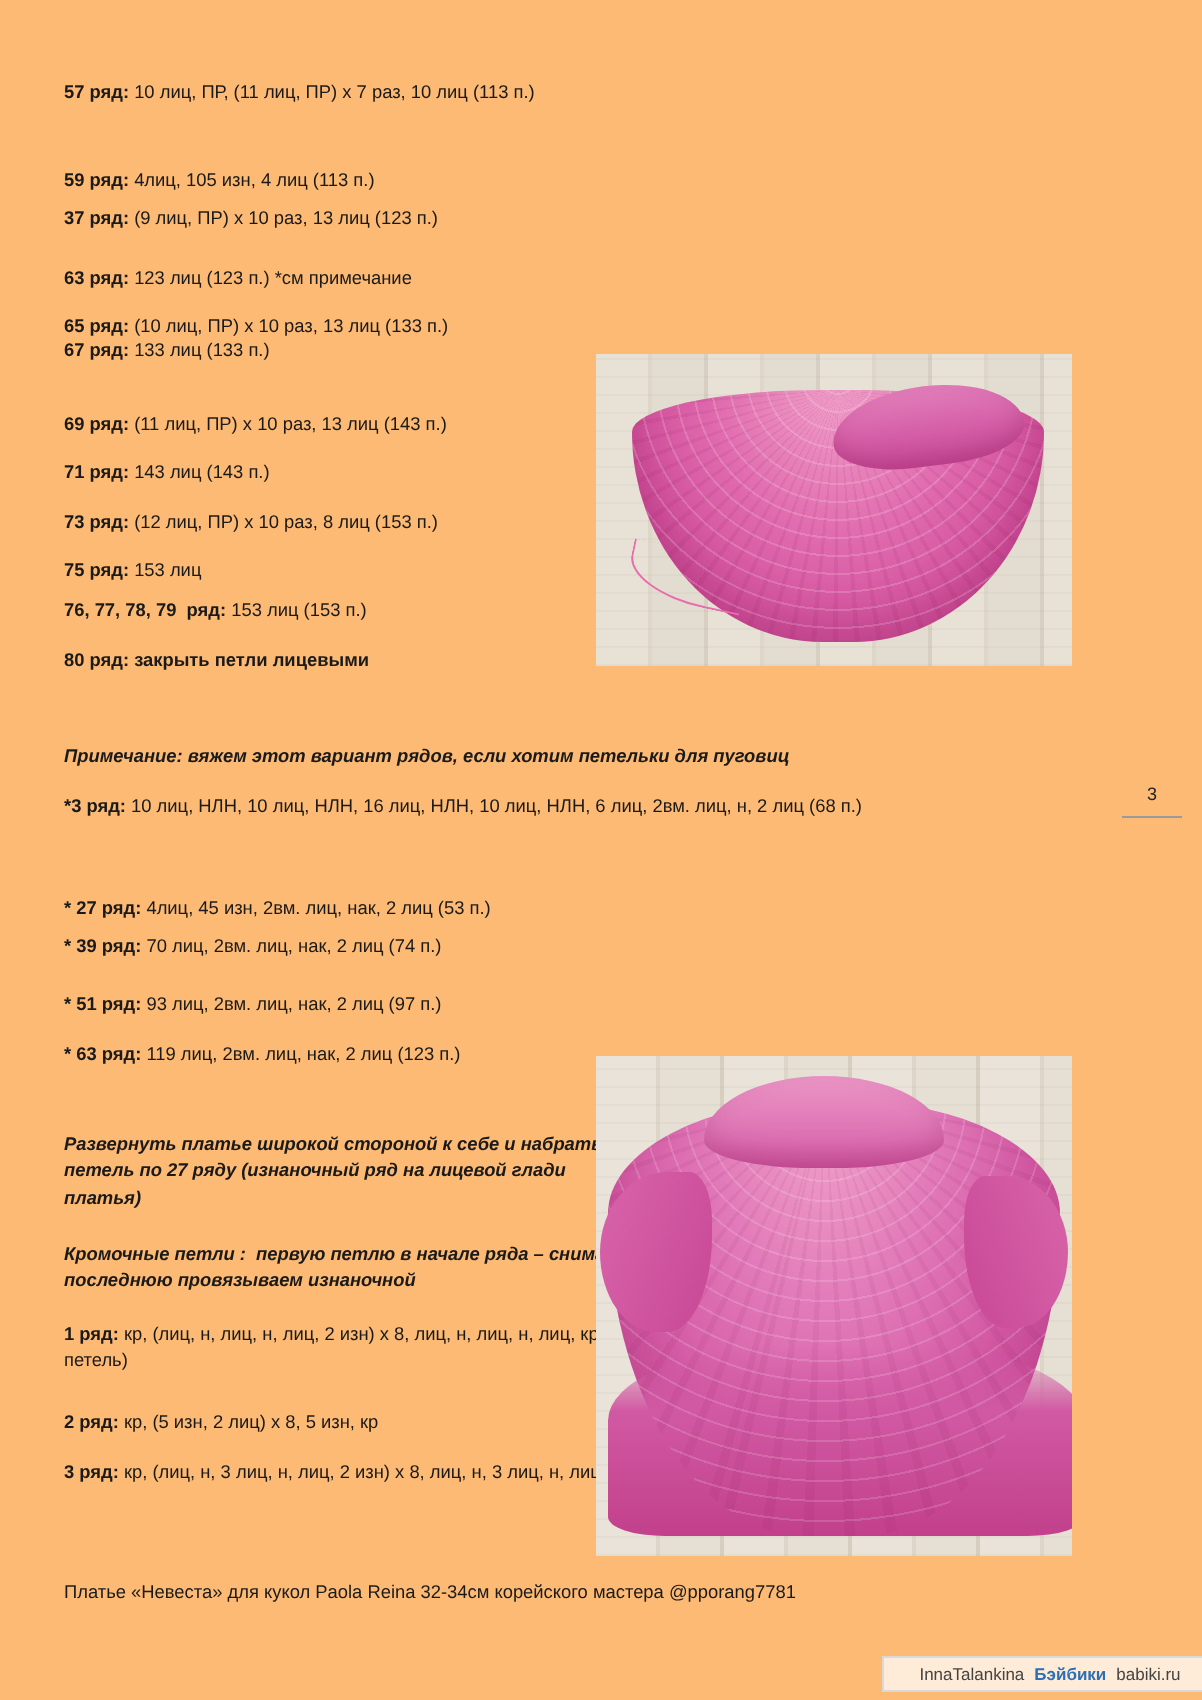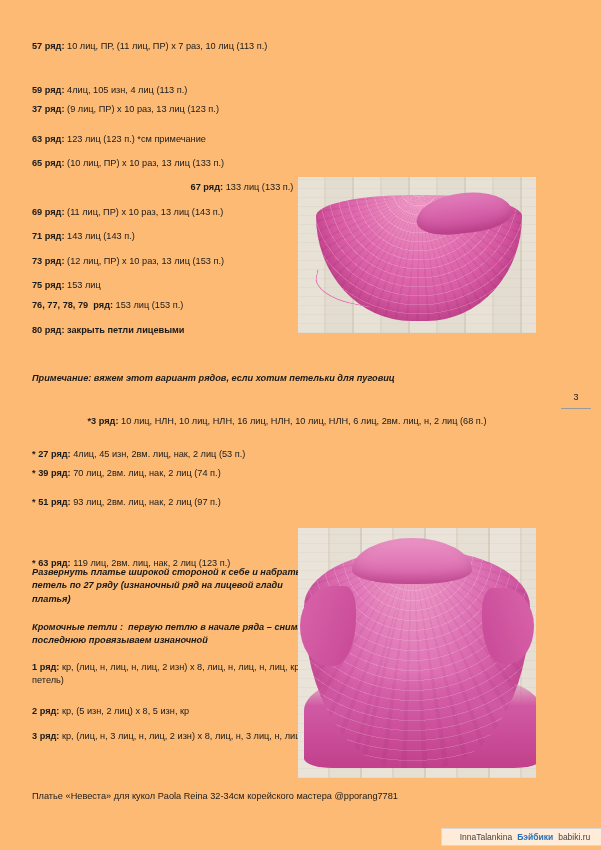--- a/index.html
+++ b/index.html
@@ -38,35 +38,35 @@
   .bi { font-weight: bold; font-style: italic; }
 
   
   .row { position: absolute; }
 
   .r-57  { top: 41px;  left: 0;   width: 420px; }
   .r-59  { top: 85px;  left: 0;   width: 420px; }
   .r-61  { top: 104px; left: 0;   width: 420px; }
   .r-63  { top: 134px; left: 0;   width: 420px; }
   .r-65  { top: 158px; left: 0;   width: 420px; }
-  .r-67  { top: 182px; left: 0;   width: 420px; text-align: center; }
+  .r-67  { top: 170px; left: 0;   width: 420px; }
   .r-69  { top: 207px; left: 0;   width: 420px; }
   .r-71  { top: 231px; left: 0;   width: 420px; }
   .r-73  { top: 256px; left: 0;   width: 420px; }
   .r-75  { top: 280px; left: 0;   width: 420px; }
   .r-76  { top: 300px; left: 0;   width: 420px; }
   .r-80  { top: 325px; left: 0;   width: 420px; }
 
   .r-note    { top: 373px; left: 0; width: 500px; }
-  .r-s3      { top: 416px; left: 0; width: 510px; text-align: center; }
+  .r-s3      { top: 398px; left: 0; width: 510px; }
   .r-s15     { top: 419px; left: 0; width: 510px; }
   .r-s27     { top: 449px; left: 0; width: 510px; }
   .r-s39     { top: 468px; left: 0; width: 510px; }
   .r-s51     { top: 497px; left: 0; width: 510px; }
-  .r-s63     { top: 522px; left: 0; width: 510px; margin-top: 36px; }
+  .r-s63     { top: 522px; left: 0; width: 510px; }
 
   .r-volan   { top: 546px; left: 0; width: 290px; }
   .r-razv    { top: 566px; left: 0; width: 290px; line-height: 1.45; }
   .r-krom    { top: 621px; left: 0; width: 290px; line-height: 1.45; }
   .r-1ryad   { top: 661px; left: 0; width: 290px; line-height: 1.45; }
   .r-2ryad   { top: 706px; left: 0; width: 290px; }
   .r-3ryad   { top: 731px; left: 0; width: 460px; }
   .r-4ryad   { top: 755px; left: 0; width: 460px; }
 
   .r-credit1 { top: 791px; left: 0; width: 500px; }
@@ -276,21 +276,21 @@
     <p class="line row r-63"><span class="b">63 ряд:</span><span> 123 лиц (123 п.) *см примечание</span></p>
 
     <p class="line row r-65"><span class="b">65 ряд:</span><span> (10 лиц, ПР) x 10 раз, 13 лиц (133 п.)</span></p>
 
     <p class="line row r-67"><span class="b">67 ряд:</span><span> 133 лиц (133 п.)</span></p>
 
     <p class="line row r-69"><span class="b">69 ряд:</span><span> (11 лиц, ПР) x 10 раз, 13 лиц (143 п.)</span></p>
 
     <p class="line row r-71"><span class="b">71 ряд:</span><span> 143 лиц (143 п.)</span></p>
 
-    <p class="line row r-73"><span class="b">73 ряд:</span><span> (12 лиц, ПР) x 10 раз, 13 лиц (153 п.)</span></p>
+    <p class="line row r-73"><span class="b">73 ряд:</span><span> (12 лиц, ПР) x 10 раз, 8 лиц (153 п.)</span></p>
 
     <p class="line row r-75"><span class="b">75 ряд:</span><span> 153 лиц</span></p>
 
     <p class="line row r-76"><span class="b">76, 77, 78, 79  ряд:</span><span> 153 лиц (153 п.)</span></p>
 
     <p class="line row r-80"><span class="b">80 ряд: закрыть петли лицевыми</span></p>
 
     <p class="line row r-note bi">Примечание: вяжем этот вариант рядов, если хотим петельки для пуговиц</p>
 
     <p class="line row r-s3"><span class="b">*3 ряд:</span><span> 10 лиц, НЛН, 10 лиц, НЛН, 16 лиц, НЛН, 10 лиц, НЛН, 6 лиц, 2вм. лиц, н, 2 лиц (68 п.)</span></p>

